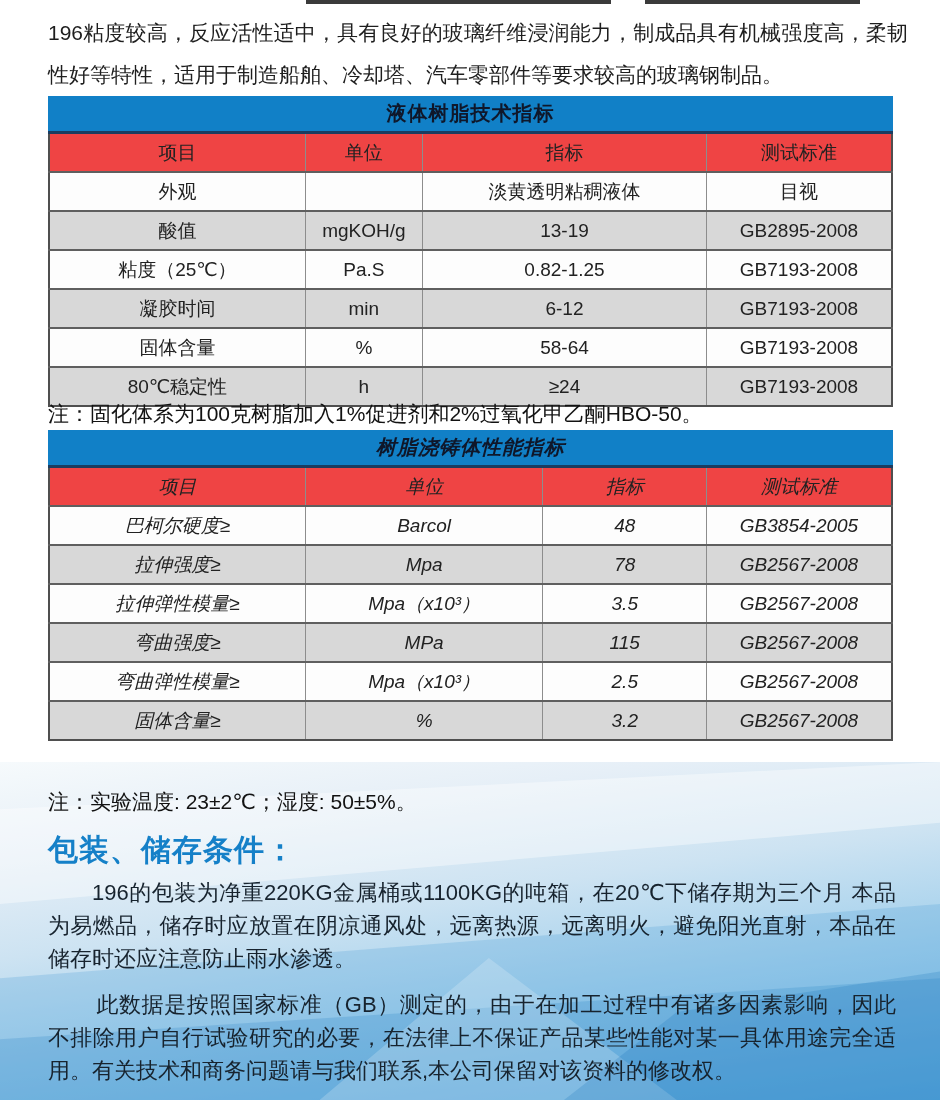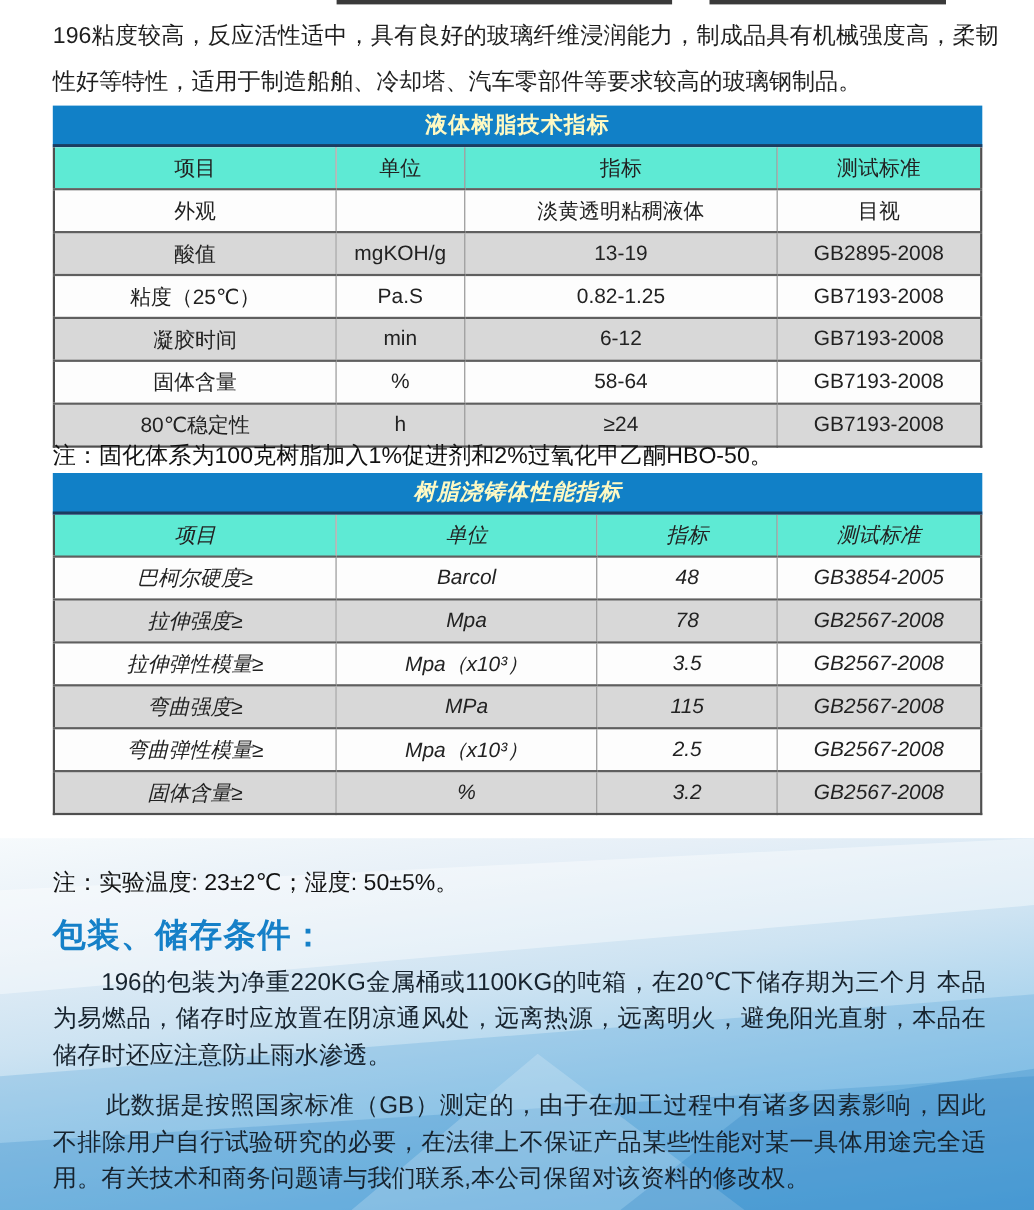--- a/index.html
+++ b/index.html
@@ -16,33 +16,33 @@
     position:absolute;left:48px;top:12px;width:860px;margin:0;
     font-size:21px;line-height:42px;text-align:justify;color:#1e1e1e;
   }
 
   
   .tbl{position:absolute;left:48px;width:845px;}
   .t1{top:96px;}
   .t2{top:430px;font-style:italic;}
   .tbl-title{
     height:35px;background:#1180c7;border-bottom:3px solid #1b3c60;
-    color:#fef9c3;font-size:20px;font-weight:bold;letter-spacing:1px;
+    color:#0f172a;font-size:20px;font-weight:bold;letter-spacing:1px;
     display:flex;align-items:center;justify-content:center;
   }
   table{width:100%;border-collapse:collapse;table-layout:fixed;background:#ffffff;}
   .tbl table{border:2px solid #4f4f4f;border-top:none;}
   th,td{
     height:37px;padding:0 4px;text-align:center;vertical-align:middle;
     font-size:19px;font-weight:normal;color:#222222;
     border-left:1px solid #8d8d8d;border-right:1px solid #8d8d8d;
     border-top:2px solid #5f5f5f;border-bottom:none;
     overflow:hidden;white-space:nowrap;
   }
-  thead th{background:#5eead4;border-top:none;}
+  thead th{background:#ef4444;border-top:none;}
   tbody tr:nth-child(odd) td{background:#fdfdfd;}
   tbody tr:nth-child(even) td{background:#d8d8d8;}
 
   .note{position:absolute;left:48px;margin:0;font-size:21px;color:#121212;}
   .n1{top:400px;}
   .n2{top:788px;}
 
   .storage-heading{
     position:absolute;left:48px;top:830px;margin:0;
     font-size:30px;font-weight:bold;color:#1580c8;letter-spacing:1px;

